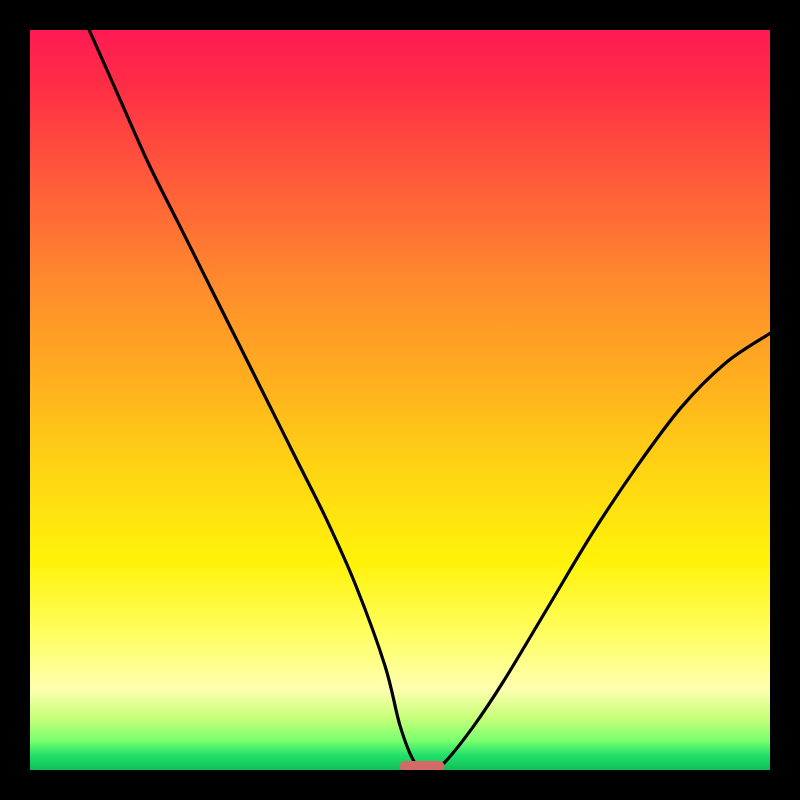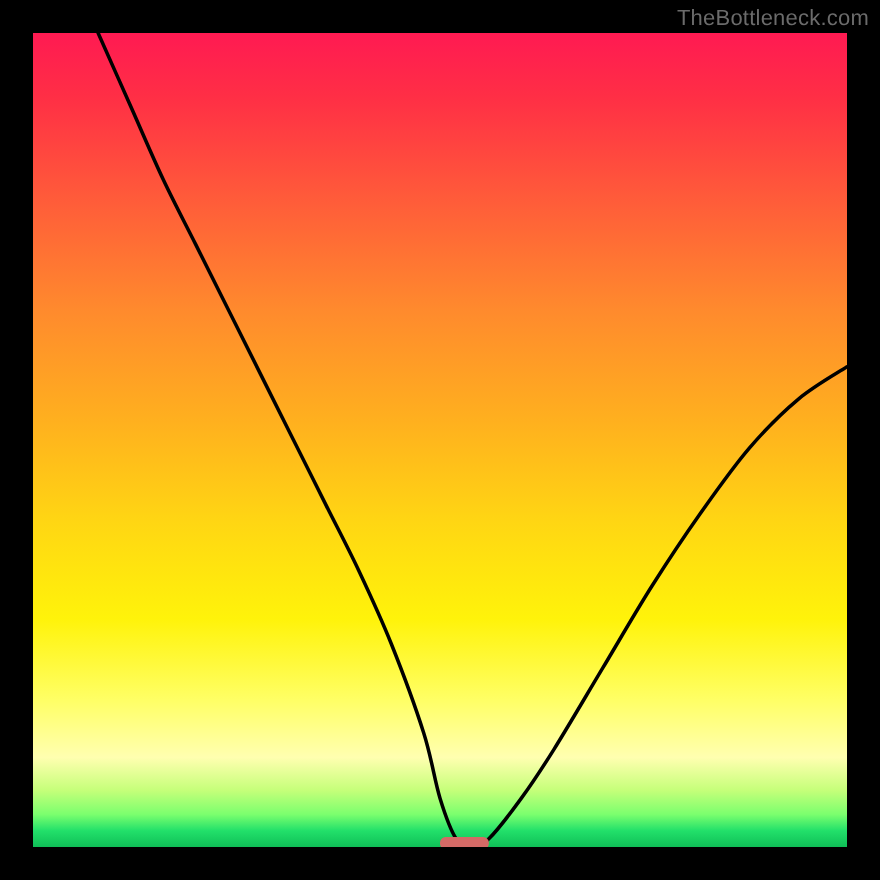--- a/index.html
+++ b/index.html
@@ -79,14 +79,13 @@
 
   <div class="plot-area">
     <div class="gradient"></div>
 
     <svg class="curve-svg" viewBox="0 0 740 740" preserveAspectRatio="none">
       <path class="curve-path" d="M 59.2 0 C 64.13333333333334 11.100000000000003 78.93333333333334 44.40000000000002 88.8 66.60000000000002 C 98.66666666666666 88.80000000000003 108.53333333333333 112.23333333333339 118.4 133.20000000000005 C 128.26666666666668 154.1666666666667 138.13333333333333 172.66666666666666 148 192.39999999999998 C 157.86666666666667 212.1333333333333 167.73333333333332 231.86666666666662 177.6 251.59999999999997 C 187.46666666666667 271.3333333333333 197.33333333333334 291.06666666666666 207.20000000000002 310.8 C 217.0666666666667 330.53333333333336 226.93333333333334 350.26666666666665 236.8 370 C 246.66666666666669 389.73333333333335 256.5333333333333 409.46666666666664 266.4 429.2 C 276.26666666666665 448.93333333333334 286.1333333333333 467.4333333333333 296 488.4 C 305.8666666666667 509.3666666666667 315.73333333333335 530.3333333333334 325.6 555 C 335.4666666666667 579.6666666666666 347.8 612.9666666666667 355.2 636.4 C 362.59999999999997 659.8333333333333 365.06666666666666 679.5666666666667 370 695.6 C 374.93333333333334 711.6333333333333 379.8666666666667 725.2 384.8 732.6 C 389.73333333333335 740 394.6666666666667 740 399.6 740 C 404.53333333333336 740 407.00000000000006 740 414.40000000000003 732.6 C 421.8 725.2 434.1333333333333 709.1666666666667 444 695.6 C 453.8666666666667 682.0333333333333 461.2666666666667 670.9333333333334 473.6 651.2 C 485.93333333333334 631.4666666666667 503.2 601.8666666666667 518 577.2 C 532.8 552.5333333333334 547.6 526.6333333333333 562.4 503.2 C 577.1999999999999 479.76666666666665 592 457.56666666666666 606.8 436.6 C 621.5999999999999 415.6333333333334 636.4000000000001 394.66666666666674 651.2 377.40000000000003 C 666 360.1333333333333 680.8 345.33333333333326 695.5999999999999 332.99999999999994 C 710.3999999999999 320.66666666666663 732.6 308.33333333333337 740 303.40000000000003"></path>
       <rect class="marker-rect" x="370" y="731" width="44.400000000000034" height="11" rx="5" ry="5"></rect>
     </svg>
   </div>
 
-  <div class="watermark">TheBottleneck.com</div>
 </div>
 
 </body></html>

